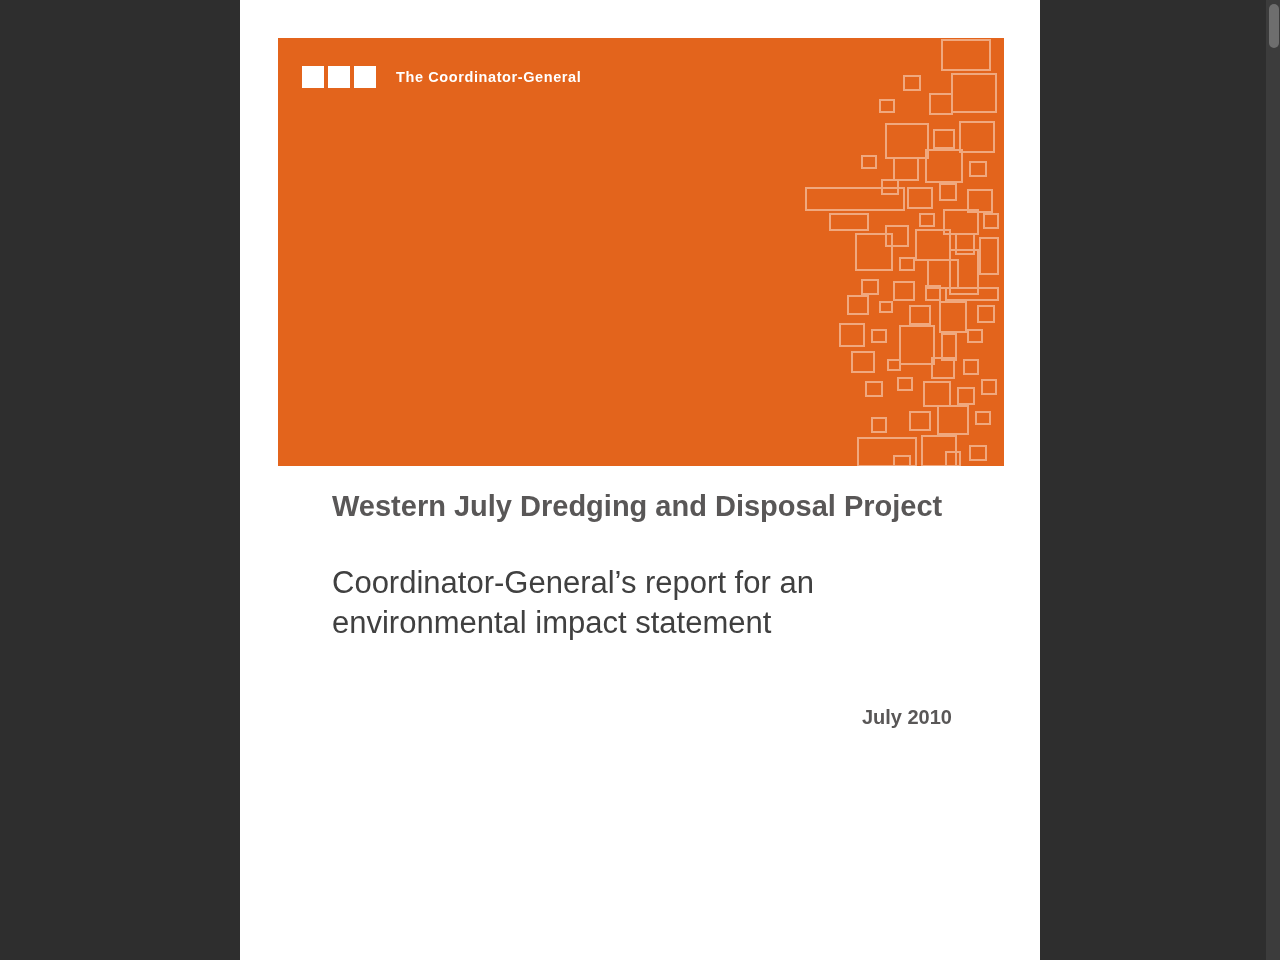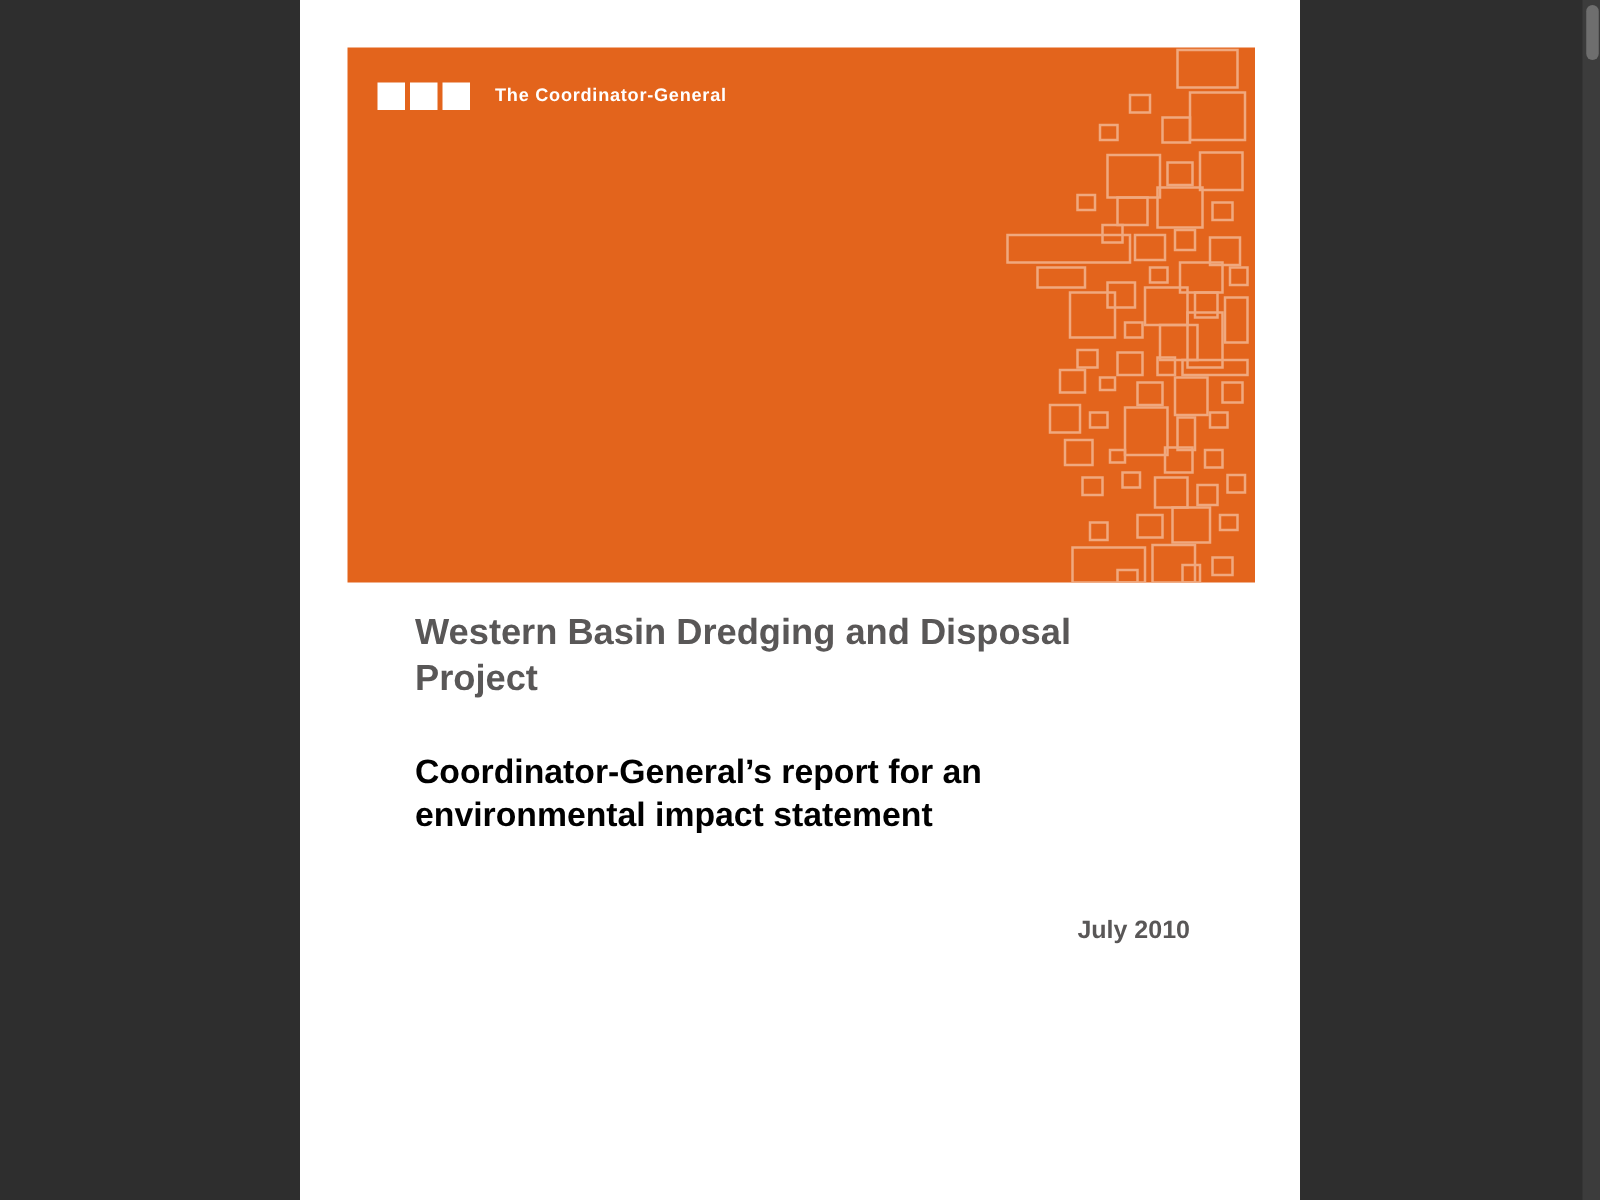--- a/index.html
+++ b/index.html
@@ -84,24 +84,24 @@
 
   .doc-title {
     font-size: 29px;
     line-height: 1.28;
     font-weight: bold;
     color: #595757;
     margin: 0 0 38px 0;
   }
 
   .doc-subtitle {
-    font-size: 27px;
+    font-size: 31px;
     line-height: 1.28;
-    font-weight: bold;
-    color: #000000;
+    font-weight: normal;
+    color: #404040;
     margin: 0 0 64px 0;
   }
 
   .doc-date {
     font-size: 20px;
     font-weight: bold;
     color: #595757;
     margin: 0;
     text-align: right;
   }
@@ -205,21 +205,21 @@
           <rect x="178" y="398" width="34" height="30"></rect>
           <rect x="202" y="414" width="14" height="14"></rect>
           <rect x="226" y="408" width="16" height="14"></rect>
           <rect x="150" y="418" width="16" height="10"></rect>
           <rect x="184" y="452" width="22" height="10"></rect>
         </g>
       </svg>
     </div>
 
     <div class="textblock">
-      <h1 class="doc-title">Western Basin Dredging and Disposal Project</h1>
+      <h1 class="doc-title">Western July Dredging and Disposal Project</h1>
       <h2 class="doc-subtitle">Coordinator-General’s report for an environmental impact statement</h2>
       <p class="doc-date">July 2010</p>
     </div>
 
   </div>
 
   <div class="scrollbar">
     <div class="scroll-thumb"></div>
   </div>
 

